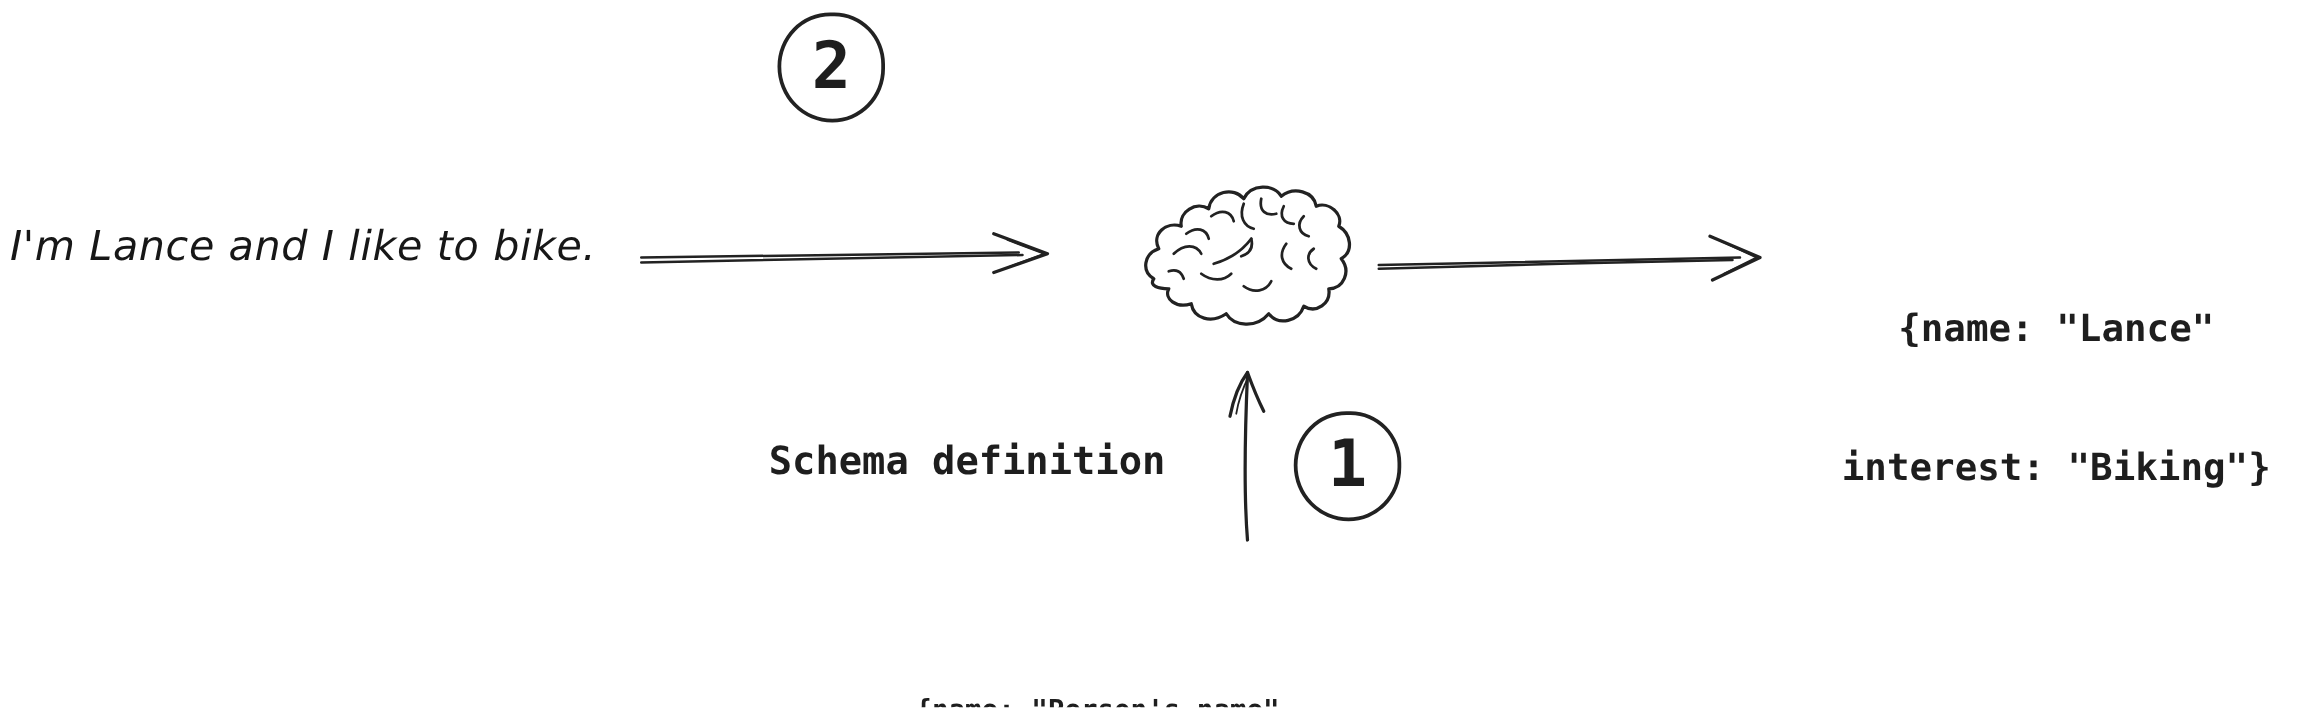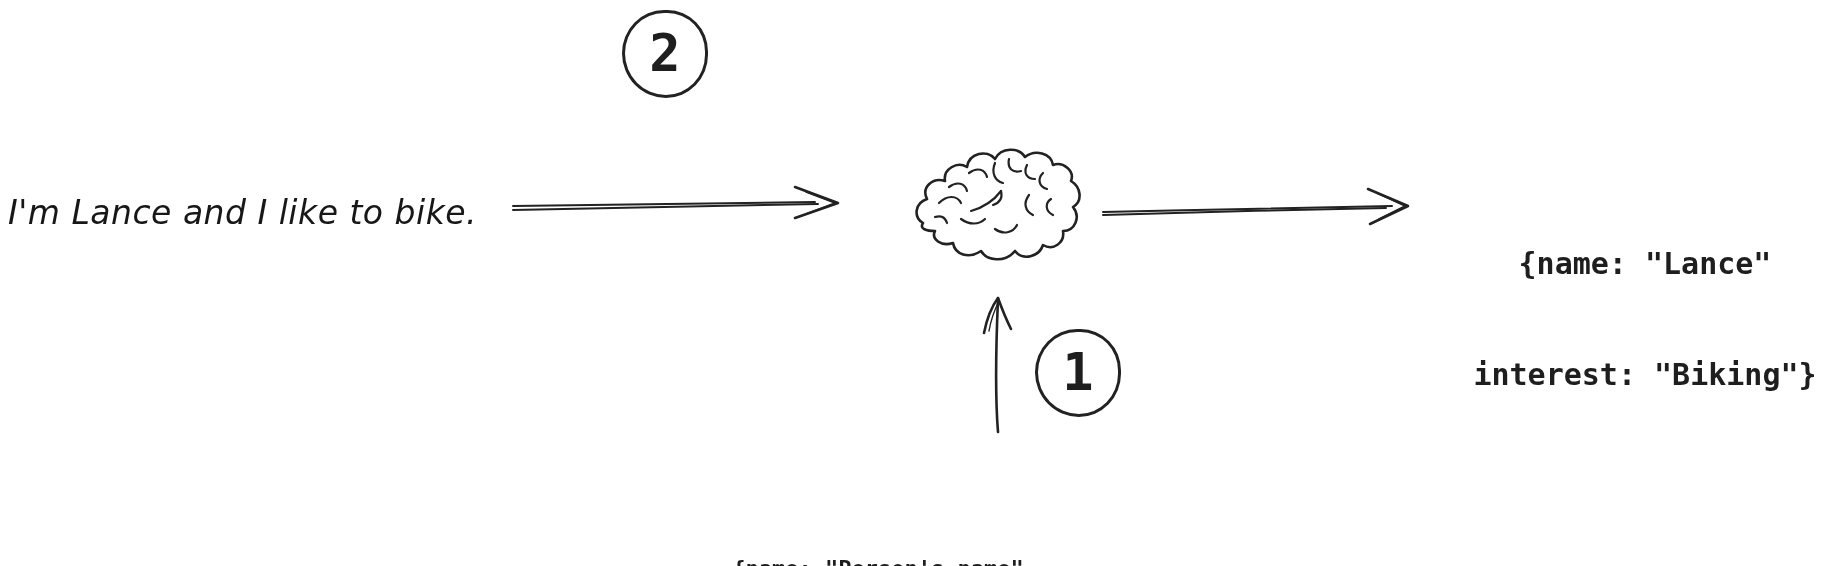--- a/index.html
+++ b/index.html
@@ -47,21 +47,20 @@
     position: absolute;
     left: 8px; top: 176px;
     font-family: "DejaVu Sans", sans-serif;
     font-style: italic;
     font-weight: 500;
     font-size: 33px;
     line-height: 42px;
     letter-spacing: 0.5px;
     white-space: pre;
     color: #171717;
-    margin-top: 16px;
   }
   .output-block {
     position: absolute;
     left: 1395px; top: 171px;
     width: 500px;
     text-align: center;
     font-size: 30px;
     font-weight: 700;
     line-height: 37px;
     white-space: pre;
@@ -153,20 +152,21 @@
     <span class="num">2</span>
   </div>
 
   <div class="handwritten">I'm Lance and I like to bike.</div>
 
   <div class="output-block">
     <div>{name: "Lance"</div>
     <div>interest: "Biking"}</div>
   </div>
 
+  <div class="schema-label">Schema definition</div>
   <div class="step-badge badge-1">
     <span class="num">1</span>
   </div>
 
   <div class="schema-block">
     <div>{name: "Person's name"</div>
     
   </div>
 
 </div>

